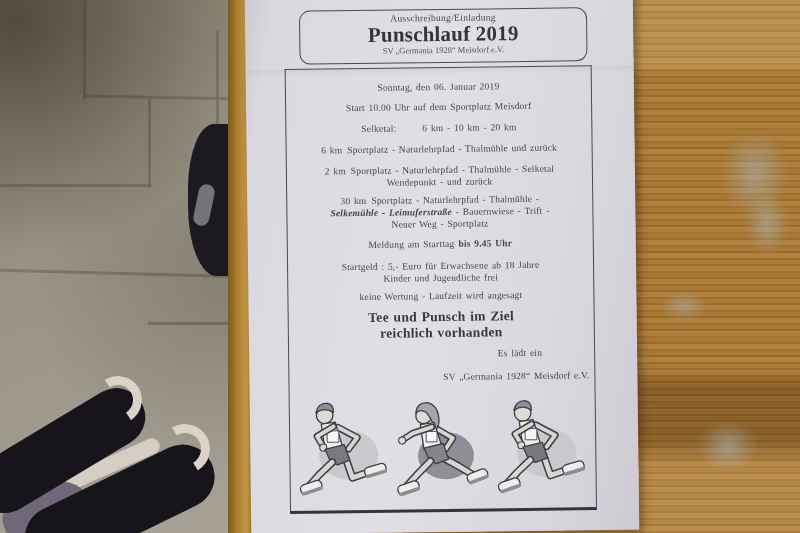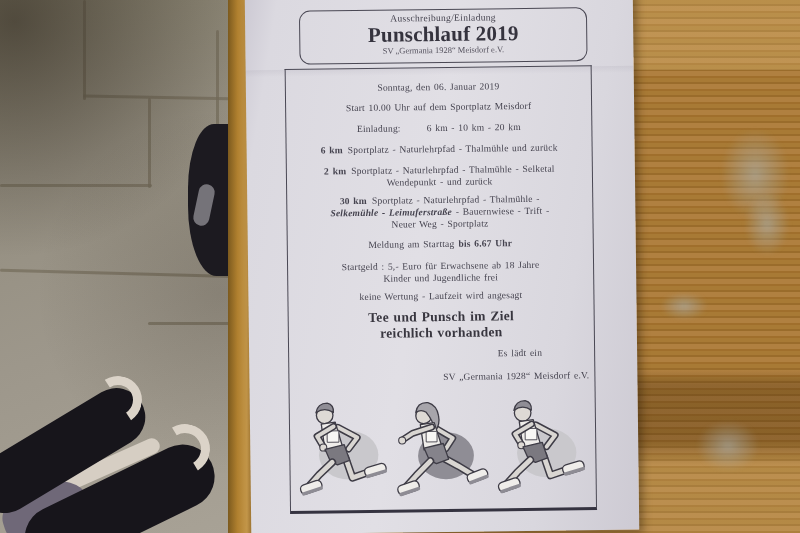--- a/index.html
+++ b/index.html
@@ -73,21 +73,21 @@
   .tb-line1{margin-top:3px;font-size:9.5px;letter-spacing:.3px;}
   .tb-title{font-size:21px;font-weight:bold;color:#35333e;letter-spacing:.2px;line-height:1.05;}
   .tb-sub{font-size:8.5px;color:#55525e;}
 
   .main-box{position:absolute;left:39px;top:75px;width:305px;height:441px;
      border:1.2px solid #4a4854;border-bottom:3px solid #353340;color:#45434f;}
   .line{position:absolute;left:0;right:0;text-align:center;font-size:9.5px;
         letter-spacing:.2px;word-spacing:1px;white-space:nowrap;}
   .b{font-weight:bold;}
   .bi{font-weight:bold;font-style:italic;}
-  .lbl{font-weight:bold;margin-right:5px;}
+  .lbl{font-weight:normal;margin-right:5px;}
   .gap{margin-left:26px;}
   .sp{margin-left:4px;}
   .big{font-size:13.5px;font-weight:bold;color:#38363f;letter-spacing:.3px;}
   .right{text-align:right;}
 
   .runners{position:absolute;left:0;right:0;top:326px;height:110px;display:flex;
            justify-content:space-around;align-items:flex-start;padding:0 4px;}
   .runner-svg{width:96px;height:106px;}
 </style>
 </head>
@@ -133,42 +133,42 @@
       <div class="tb-line1">Ausschreibung/Einladung</div>
       <div class="tb-title">Punschlauf 2019</div>
       <div class="tb-sub">SV „Germania 1928“ Meisdorf e.V.</div>
     </div>
 
     <div class="main-box">
       <div class="line" style="top:14px">Sonntag, den 06. Januar 2019</div>
       <div class="line" style="top:34px">Start 10.00 Uhr auf dem Sportplatz Meisdorf</div>
 
       <div class="line" style="top:55px">
-        <span>Einladung:</span><span class="gap">6 km - 10 km - 20 km</span>
+        <span>Selketal:</span><span class="gap">6 km - 10 km - 20 km</span>
       </div>
 
       <div class="line" style="top:76px">
         <span class="lbl">6 km</span><span>Sportplatz - Naturlehrpfad - Thalmühle und zurück</span>
       </div>
 
       <div class="line" style="top:97px">
         <span class="lbl">2 km</span><span>Sportplatz - Naturlehrpfad - Thalmühle - Selketal</span>
       </div>
       <div class="line" style="top:109px">Wendepunkt - und zurück</div>
 
       <div class="line" style="top:127px">
         <span class="lbl">30 km</span><span>Sportplatz - Naturlehrpfad - Thalmühle -</span>
       </div>
       <div class="line" style="top:139px">
         <span class="bi">Selkemühle - Leimuferstraße</span><span class="sp">- Bauernwiese - Trift -</span>
       </div>
       <div class="line" style="top:151px">Neuer Weg - Sportplatz</div>
 
       <div class="line" style="top:171px">
-        <span>Meldung am Starttag</span><span class="b sp">bis 6.67 Uhr</span>
+        <span>Meldung am Starttag</span><span class="b sp">bis 9.45 Uhr</span>
       </div>
 
       <div class="line" style="top:193px">Startgeld : 5,- Euro für Erwachsene ab 18 Jahre</div>
       <div class="line" style="top:205px">Kinder und Jugendliche frei</div>
 
       <div class="line" style="top:223px">keine Wertung - Laufzeit wird angesagt</div>
 
       <div class="line big" style="top:241px">Tee und Punsch im Ziel</div>
       <div class="line big" style="top:257px">reichlich vorhanden</div>
 

